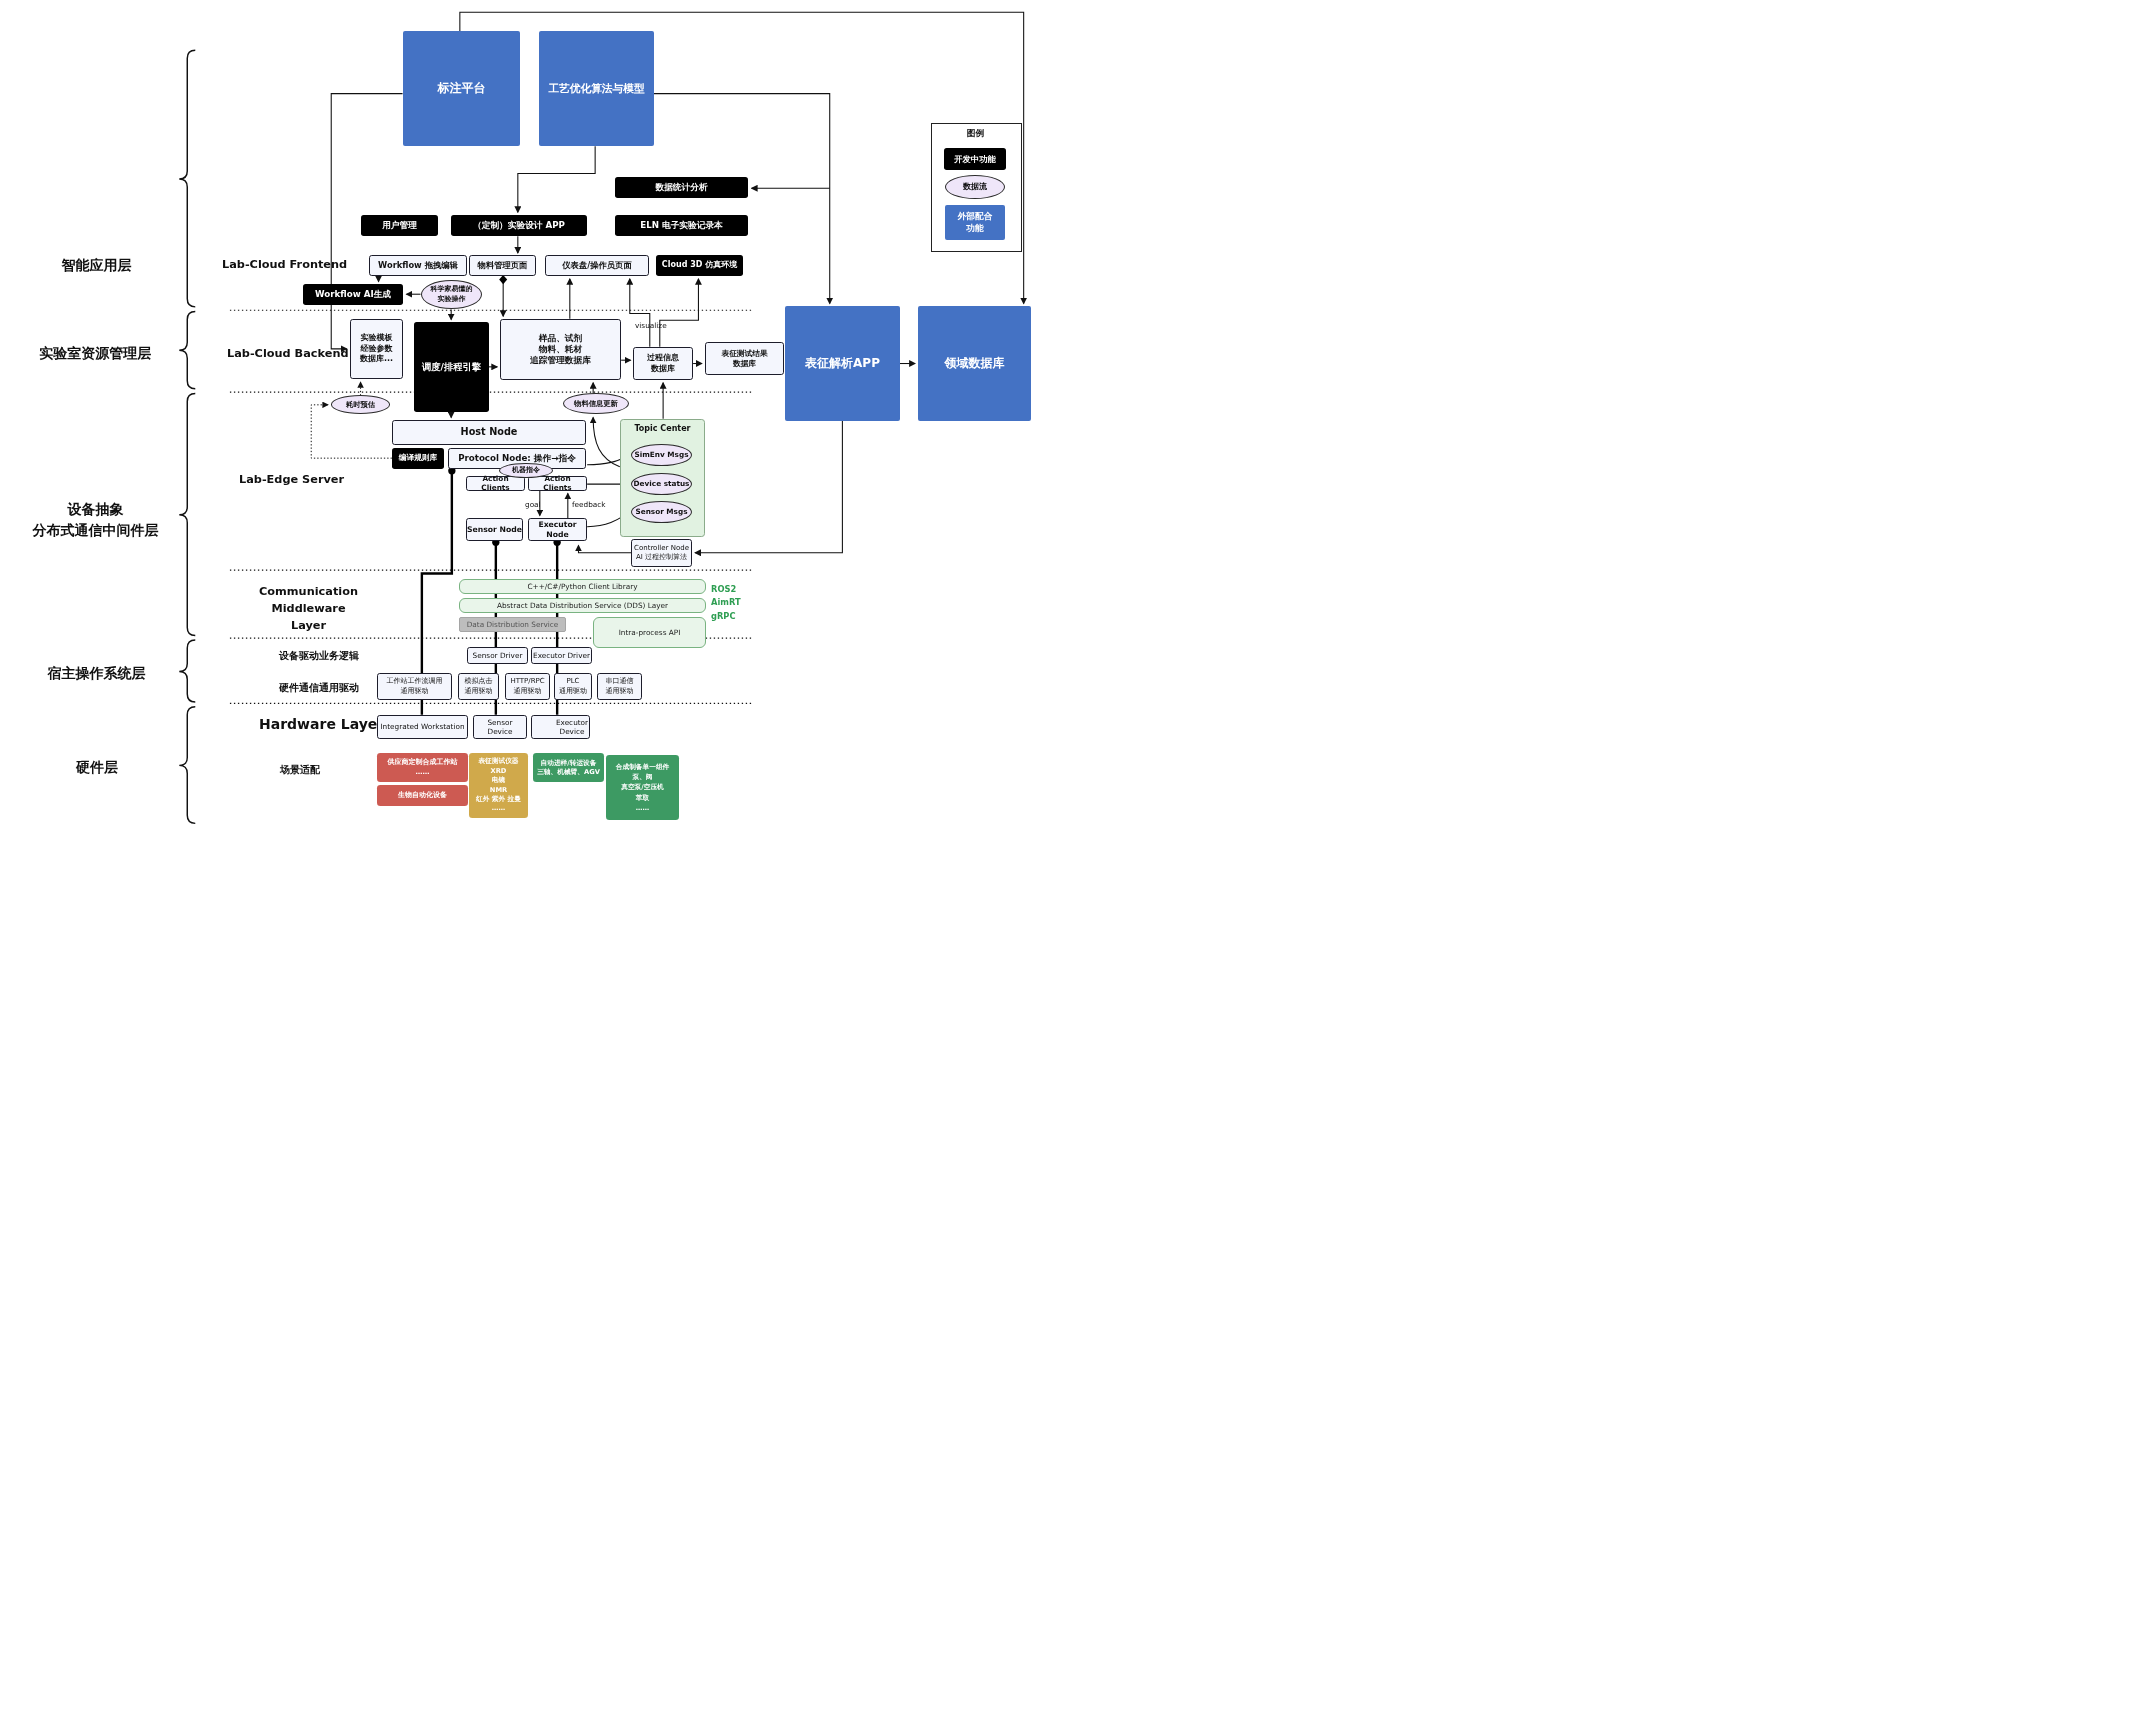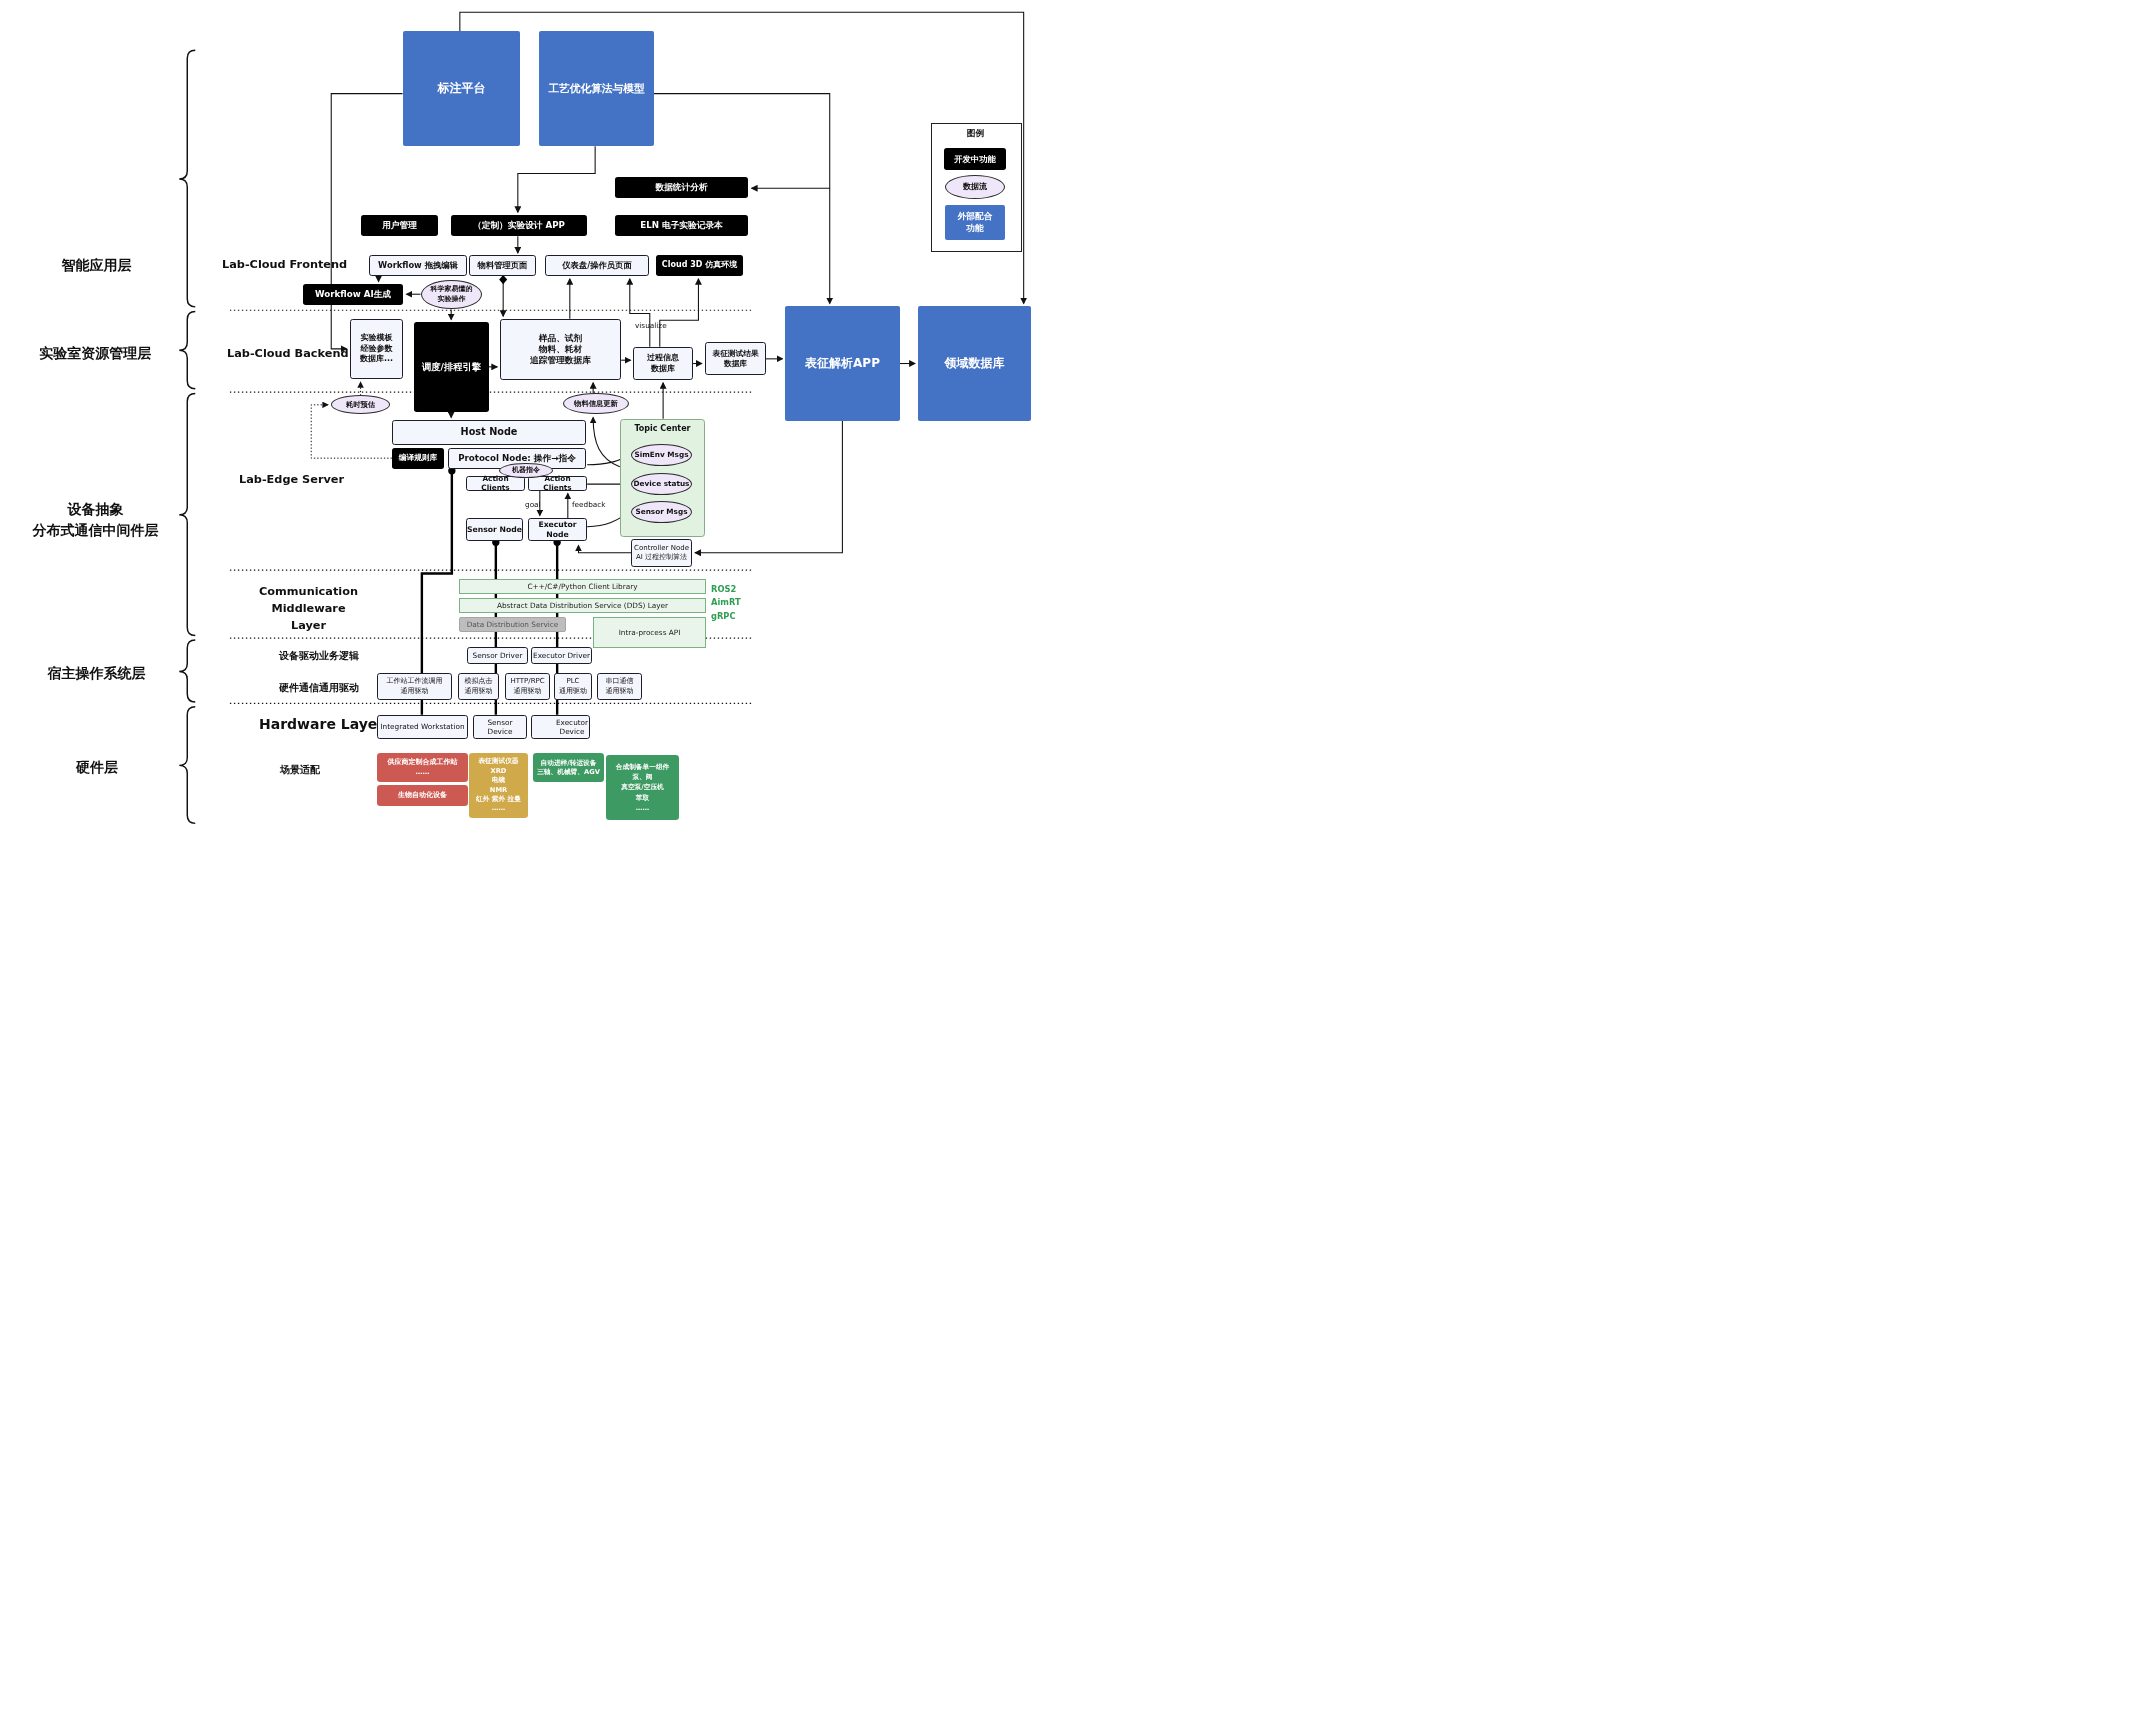--- a/index.html
+++ b/index.html
@@ -6,21 +6,21 @@
   body{font-family:"DejaVu Sans","Liberation Sans",sans-serif;color:#111;}
   #canvas{position:relative;width:1033px;height:827px;background:#fff;overflow:hidden;}
   #wires{position:absolute;left:0;top:0;z-index:0;}
   .box{position:absolute;box-sizing:border-box;display:flex;align-items:center;justify-content:center;
        text-align:center;white-space:pre-line;z-index:2;line-height:1.3;}
   .blue{background:#4472c4;color:#fff;font-weight:bold;border-radius:2px;}
   .black{background:#000;color:#fff;font-weight:bold;border-radius:2.7px;}
   .white{background:#f4f6fd;border:1.1px solid #1d1d2b;border-radius:2.7px;font-weight:bold;color:#111;}
   .ell{background:#efe6f9;border:0.9px solid #2b2b2b;border-radius:50%;font-weight:bold;color:#111;}
   .gpanel{background:#e1f2e1;border:0.7px solid #8aab8a;border-radius:3.3px;}
-  .grow{background:#e9f5ea;border:0.7px solid #79b381;border-radius:0;color:#1c1c1c;}
+  .grow{background:#e9f5ea;border:0.7px solid #79b381;border-radius:6px;color:#1c1c1c;}
   .gray{background:#bdbdbd;color:#555;border-radius:2px;border:0.7px solid #a5a5a5;}
   .red{background:#cd5a52;color:#fff;font-weight:bold;border-radius:3.3px;}
   .gold{background:#d0a94b;color:#fff;font-weight:bold;border-radius:3.3px;}
   .green{background:#3d9a63;color:#fff;font-weight:bold;border-radius:3.3px;}
   .lbl{position:absolute;font-weight:bold;white-space:pre-line;z-index:2;color:#111;}
   .small{font-weight:normal;font-size:7.3px;}
   .layerlbl{font-size:14px;text-align:center;line-height:1.5;}
   .legend-frame{position:absolute;border:1.1px solid #222;background:#fff;z-index:2;}
 </style>
 </head>
@@ -137,21 +137,21 @@
 
 <div class="box white" style="left:350px;top:319px;width:53px;height:60px;font-size:8px;">实验模板
 经验参数
 数据库...</div>
 <div class="box black" style="left:414px;top:322px;width:75px;height:90px;font-size:9.3px;">调度/排程引擎</div>
 <div class="box white" style="left:500px;top:319px;width:121px;height:61px;font-size:8.7px;">样品、试剂
 物料、耗材
 追踪管理数据库</div>
 <div class="box white" style="left:633px;top:347px;width:60px;height:33px;font-size:8px;">过程信息
 数据库</div>
-<div class="box white" style="left:705px;top:342px;width:61px;height:33px;font-size:7.7px;">表征测试结果
+<div class="box white" style="left:705px;top:342px;width:79px;height:33px;font-size:7.7px;">表征测试结果
 数据库</div>
 <div class="box blue" style="left:785px;top:306px;width:115px;height:115px;font-size:12px;">表征解析APP</div>
 <div class="box blue" style="left:918px;top:306px;width:113px;height:115px;font-size:12px;">领域数据库</div>
 <div class="lbl small" style="left:635px;top:321px;">visualize</div>
 <div class="box ell" style="left:331px;top:395px;width:59px;height:18.7px;font-size:7.3px;">耗时预估</div>
 <div class="box ell" style="left:563px;top:393px;width:66px;height:21.3px;font-size:7.3px;">物料信息更新</div>
 
 <div class="box white" style="left:392px;top:420px;width:194px;height:25px;font-size:9.7px;">Host Node</div>
 <div class="box black" style="left:392px;top:448px;width:52px;height:20.7px;font-size:7.7px;">编译规则库</div>
 <div class="box white" style="left:448px;top:448px;width:138px;height:20.7px;font-size:8.7px;">Protocol Node: 操作→指令</div>

